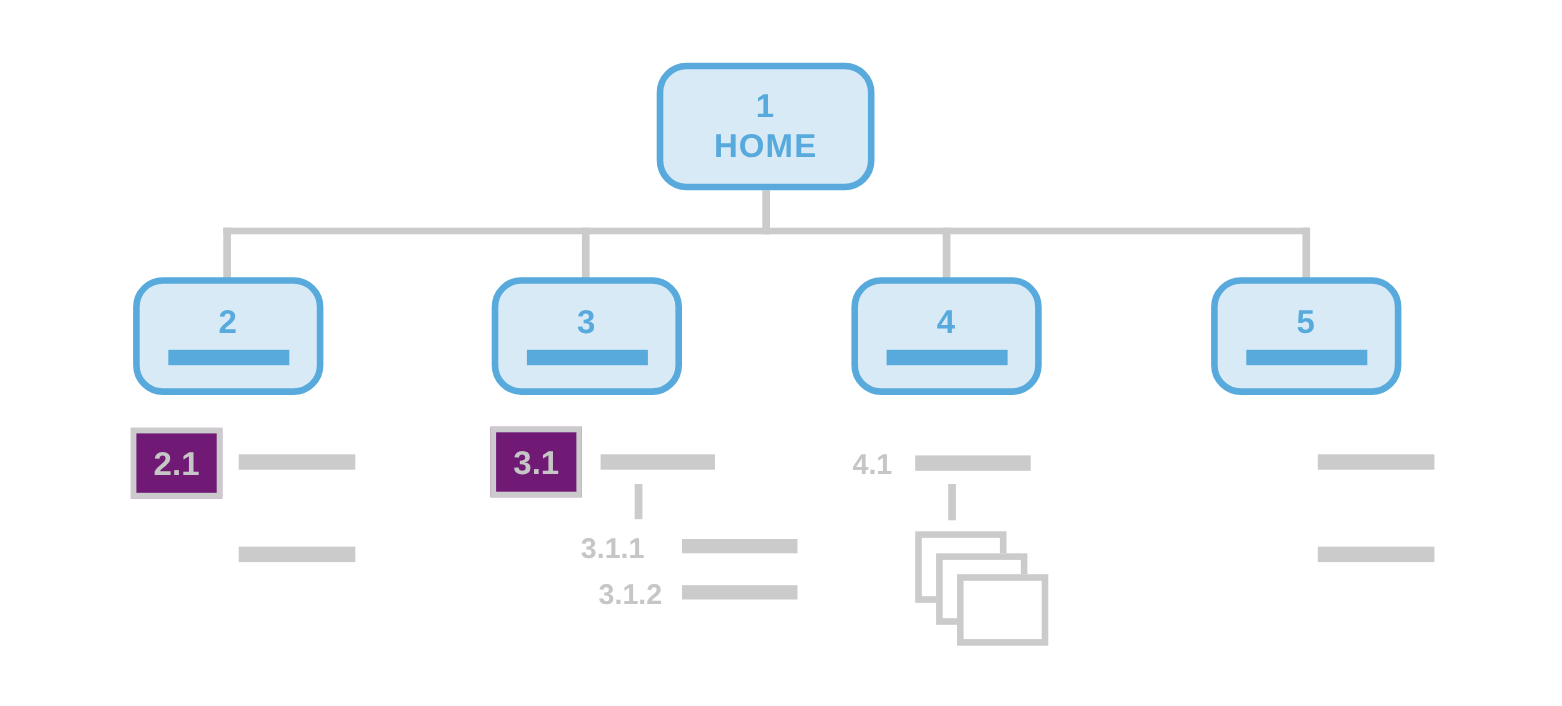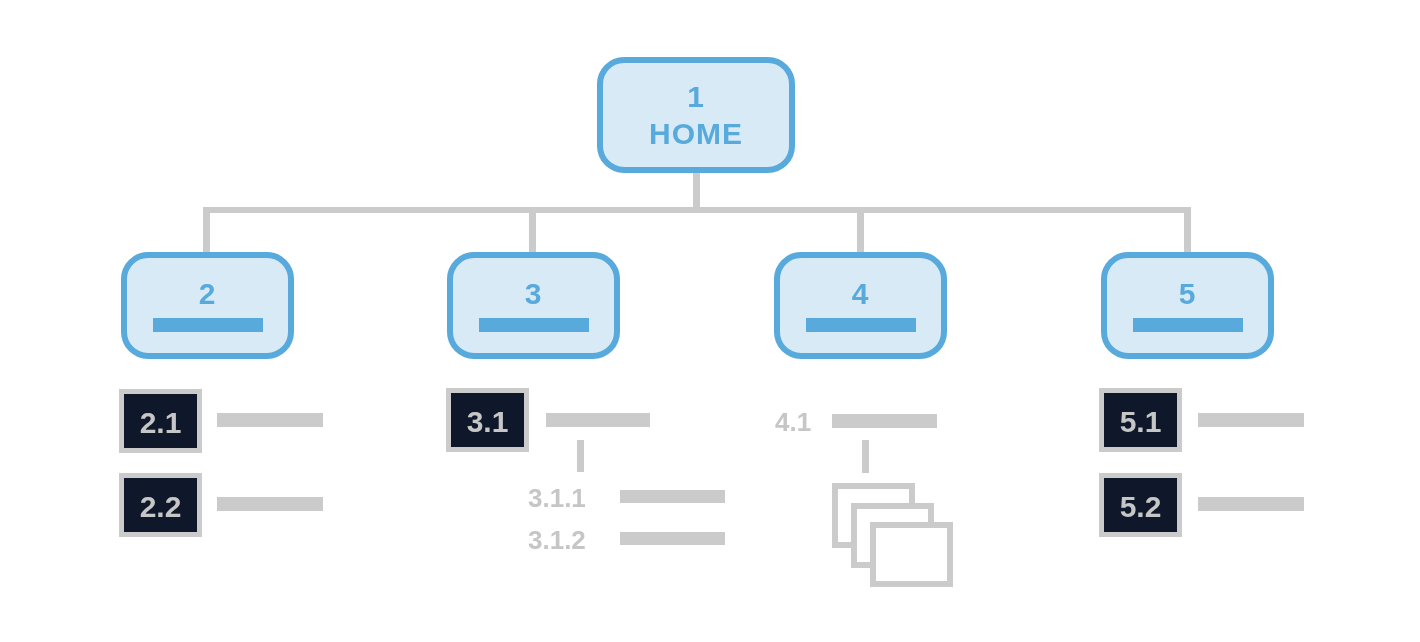--- a/index.html
+++ b/index.html
@@ -56,21 +56,21 @@
   .conn-drop-5 { left: 1184px; top: 207px; width: 7px; height: 46px; }
   .conn-stem-3-1 { left: 577px; top: 440px; width: 7px; height: 32px; }
   .conn-stem-4-1 { left: 862px; top: 440px; width: 7px; height: 33px; }
 
   
   .graybox {
     position: absolute;
     box-sizing: border-box;
     width: 83px; height: 64px;
     border: 5px solid var(--line-gray, #cbcbcb);
-    background: #0f172a;
+    background: #701a75;
     color: var(--text-gray, #c6c6c6);
     font-weight: bold;
     font-size: 30px;
     display: flex;
     align-items: center;
     justify-content: center;
     padding-top: 4px;
   }
   .gb-2-1 { left: 119px;  top: 389px; }
   .gb-2-2 { left: 119px;  top: 473px; }
@@ -97,21 +97,21 @@
   .graylabel {
     position: absolute;
     color: var(--text-gray, #c6c6c6);
     font-weight: bold;
     font-size: 26px;
     line-height: 30px;
     white-space: nowrap;
   }
   .gl-4-1   { left: 775px; top: 407px; }
   .gl-3-1-1 { left: 528px; top: 483px; width: 74px; }
-  .gl-3-1-2 { left: 528px; top: 525px; width: 74px; }
+  .gl-3-1-2 { left: 528px; top: 525px; width: 74px; text-align: right; }
 
   
   .pages-stack {
     position: absolute;
     left: 832px; top: 483px;
     width: 121px; height: 105px;
   }
   .page-sheet {
     position: absolute;
     box-sizing: border-box;
@@ -154,23 +154,20 @@
   </div>
   <div class="bluebox child-box box-5">
     <div class="num">5</div>
     <div class="blue-bar"></div>
   </div>
 
   <div class="graybox gb-2-1">
     <span>2.1</span>
   </div>
   <div class="graybar bar-2-1"></div>
-  <div class="graybox gb-2-2">
-    <span>2.2</span>
-  </div>
   <div class="graybar bar-2-2"></div>
 
   <div class="graybox gb-3-1">
     <span>3.1</span>
   </div>
   <div class="graybar bar-3-1"></div>
   <div class="conn conn-stem-3-1"></div>
   <div class="graylabel gl-3-1-1">3.1.1</div>
   <div class="graybar bar-3-1-1"></div>
   <div class="graylabel gl-3-1-2">3.1.2</div>
@@ -178,22 +175,16 @@
 
   <div class="graylabel gl-4-1">4.1</div>
   <div class="graybar bar-4-1"></div>
   <div class="conn conn-stem-4-1"></div>
   <div class="pages-stack">
     <div class="page-sheet sheet-back"></div>
     <div class="page-sheet sheet-middle"></div>
     <div class="page-sheet sheet-front"></div>
   </div>
 
-  <div class="graybox gb-5-1">
-    <span>5.1</span>
-  </div>
   <div class="graybar bar-5-1"></div>
-  <div class="graybox gb-5-2">
-    <span>5.2</span>
-  </div>
   <div class="graybar bar-5-2"></div>
 
 </div>
 
 </body></html>

